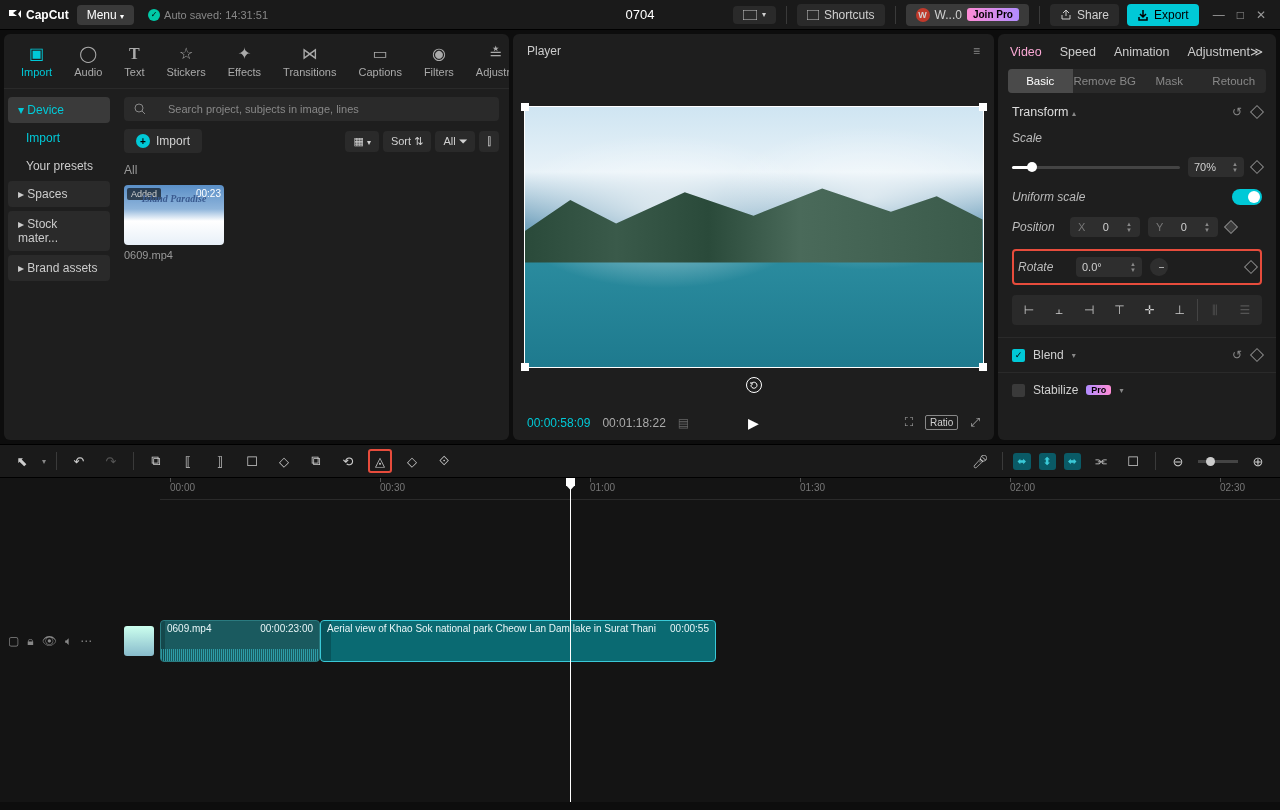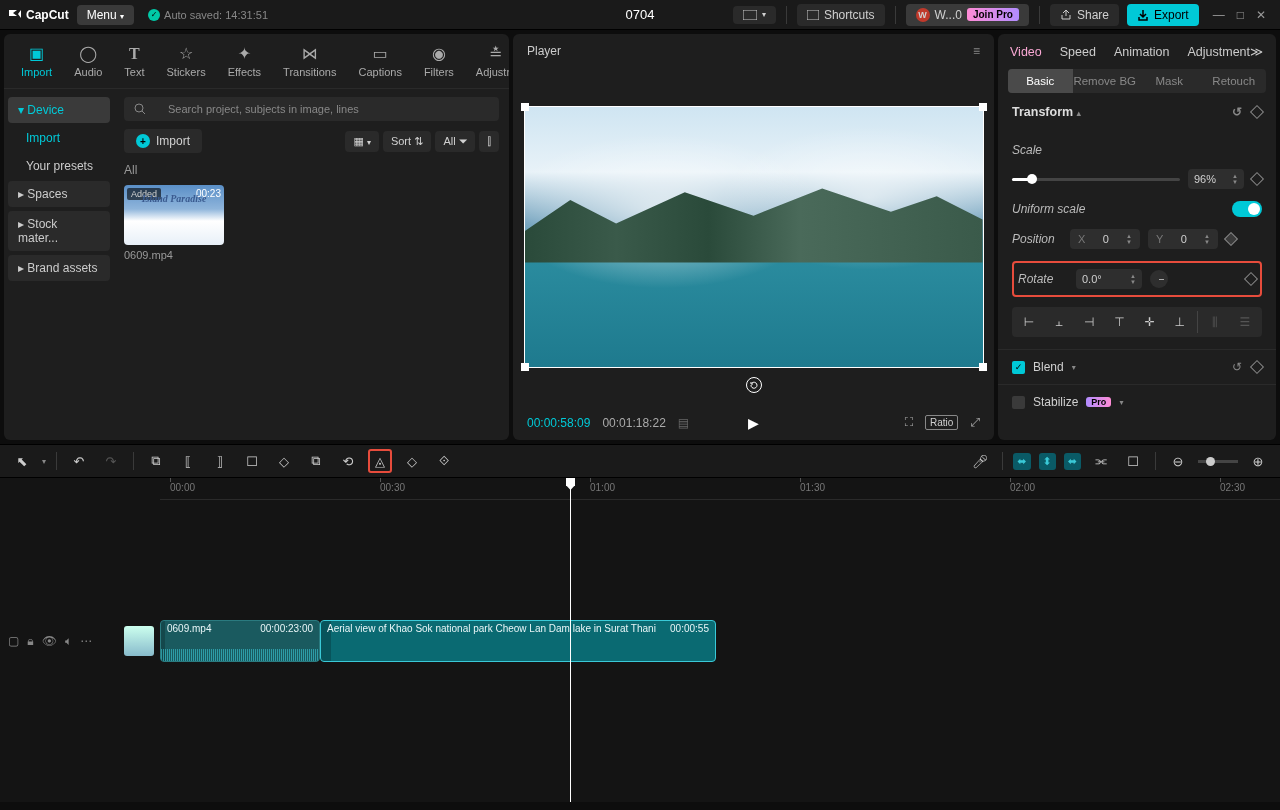--- a/index.html
+++ b/index.html
@@ -59,21 +59,21 @@
 .pc-right { margin-left: auto; display: flex; gap: 12px; }
 
 .right-panel { width: 278px; background: #1e1e1e; border-radius: 6px; padding: 0; overflow: hidden; }
 .rp-tabs { display: flex; padding: 10px 12px; gap: 18px; font-size: 12.5px; align-items: center; }
 .rp-tab { color: #ccc; cursor: pointer; }
 .rp-tab.active { color: #f9a8d4; }
 .rp-subtabs { display: flex; background: #2a2a2a; margin: 0 10px; border-radius: 4px; overflow: hidden; }
 .rp-sub { flex: 1; text-align: center; padding: 6px 0; font-size: 11.5px; color: #888; cursor: pointer; }
 .rp-sub.active { background: #4a4a4a; color: #fff; }
 .rp-section { padding: 12px 14px; }
-.rp-sec-hdr { display: flex; align-items: center; justify-content: space-between; margin-bottom: 24px; font-weight: bold; }
+.rp-sec-hdr { display: flex; align-items: center; justify-content: space-between; margin-bottom: 12px; }
 .rp-sec-title { font-size: 12.5px; color: #ddd; }
 .rp-row { display: flex; align-items: center; margin-bottom: 12px; gap: 8px; }
 .rp-label { font-size: 12px; color: #bbb; width: 50px; font-style: italic; }
 .rp-slider { flex: 1; height: 3px; background: #444; position: relative; border-radius: 2px; }
 .rp-slider-fill { position: absolute; left: 0; width: 12%; height: 100%; background: #fff; border-radius: 2px; }
 .rp-slider-thumb { position: absolute; left: 12%; top: 50%; transform: translate(-50%,-50%); width: 10px; height: 10px; background: #fff; border-radius: 50%; }
 .rp-numbox { background: #2e2e2e; padding: 4px 6px; border-radius: 4px; font-size: 11px; min-width: 56px; text-align: center; display: flex; align-items: center; justify-content: space-between; gap: 4px; }
 .rp-stepper { display: flex; flex-direction: column; font-size: 6px; line-height: 6px; color: #888; }
 .key-diamond { width: 10px; height: 10px; border: 1.5px solid #888; transform: rotate(45deg); cursor: pointer; }
 .toggle { width: 30px; height: 16px; background: #00c9d7; border-radius: 8px; position: relative; cursor: pointer; margin-left: auto; }
@@ -314,21 +314,21 @@
       </div>
       <div class="rp-row">
         <span class="rp-label">Scale</span>
       </div>
       <div class="rp-row">
         <div class="rp-slider">
             <div class="rp-slider-fill"></div>
             <div class="rp-slider-thumb"></div>
           </div>
         <div class="rp-numbox">
-            <span>96%</span>
+            <span>70%</span>
             <span class="rp-stepper">
               <span>▲</span>
               <span>▼</span>
             </span>
           </div>
         <span class="key-diamond"></span>
       </div>
       <div class="rp-row">
         <span class="rp-label" style="width:auto">Uniform scale</span>
         <div class="toggle"></div>

